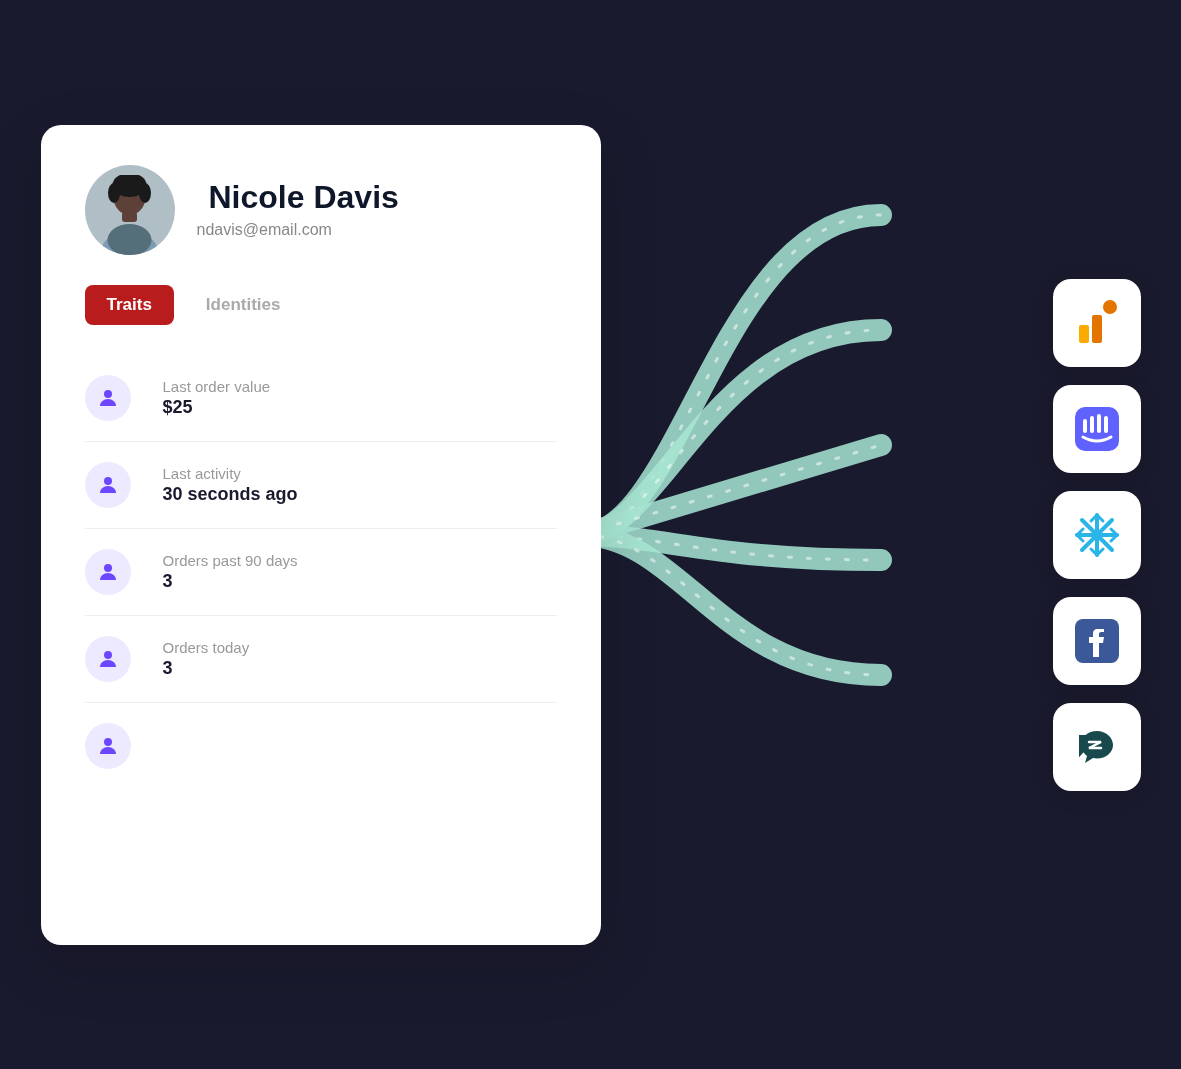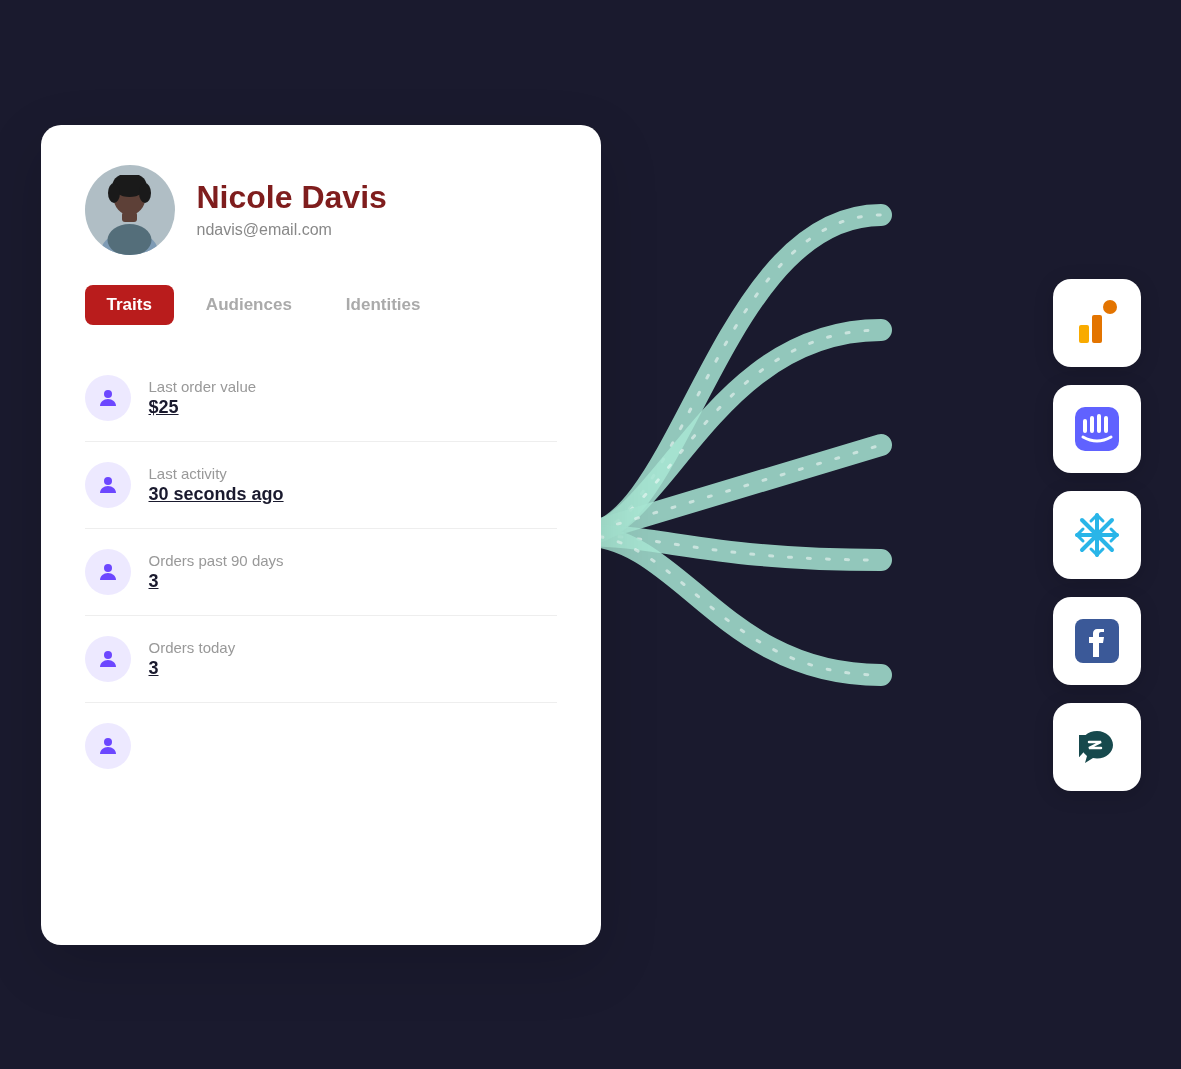--- a/index.html
+++ b/index.html
@@ -62,22 +62,23 @@
 
     .user-info {
       display: flex;
       flex-direction: column;
       gap: 6px;
     }
 
     .user-name {
       font-size: 32px;
       font-weight: 700;
-      color: #7f1d1d;
+      color: #0f172a;
       line-height: 1.1;
+      margin-left: 12px;
     }
 
     .user-email {
       font-size: 16px;
       color: #888;
     }
 
     
     .tabs {
       display: flex;
@@ -108,21 +109,21 @@
 
     
     .trait-list {
       display: flex;
       flex-direction: column;
     }
 
     .trait-row {
       display: flex;
       align-items: center;
-      gap: 18px;
+      gap: 32px;
       padding: 20px 0;
       border-bottom: 1px solid #eee;
     }
 
     .trait-row:last-child {
       border-bottom: none;
     }
 
     .trait-icon {
       width: 46px;
@@ -149,21 +150,20 @@
     .trait-label {
       font-size: 15px;
       color: #999;
       font-weight: 400;
     }
 
     .trait-value {
       font-size: 18px;
       font-weight: 700;
       color: #1a1a2e;
-      text-decoration: underline;
     }
 
     
     .connections-svg {
       position: absolute;
       left: 460px;
       top: 50%;
       transform: translateY(-50%);
       width: 420px;
       height: 780px;
@@ -223,21 +223,20 @@
         </svg>
       </div>
       <div class="user-info">
         <span class="user-name">Nicole Davis</span>
         <span class="user-email">ndavis@email.com</span>
       </div>
     </div>
 
     <div class="tabs">
       <button class="tab active">Traits</button>
-      <button class="tab inactive">Audiences</button>
       <button class="tab inactive">Identities</button>
     </div>
 
     <div class="trait-list">
 
       <div class="trait-row">
         <div class="trait-icon">
           <svg viewBox="0 0 24 24" fill="none">
             <circle cx="12" cy="8" r="4" fill="#6c47ff"></circle>
             <path d="M4 20c0-4 3.6-7 8-7s8 3 8 7" fill="#6c47ff"></path>

